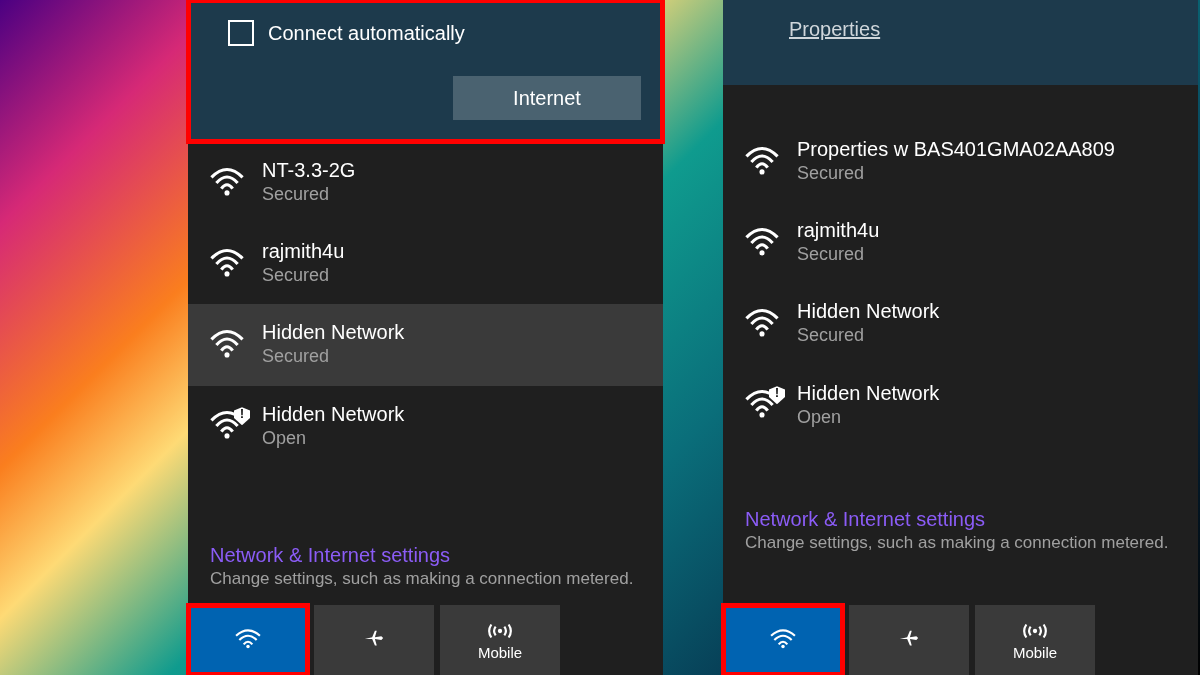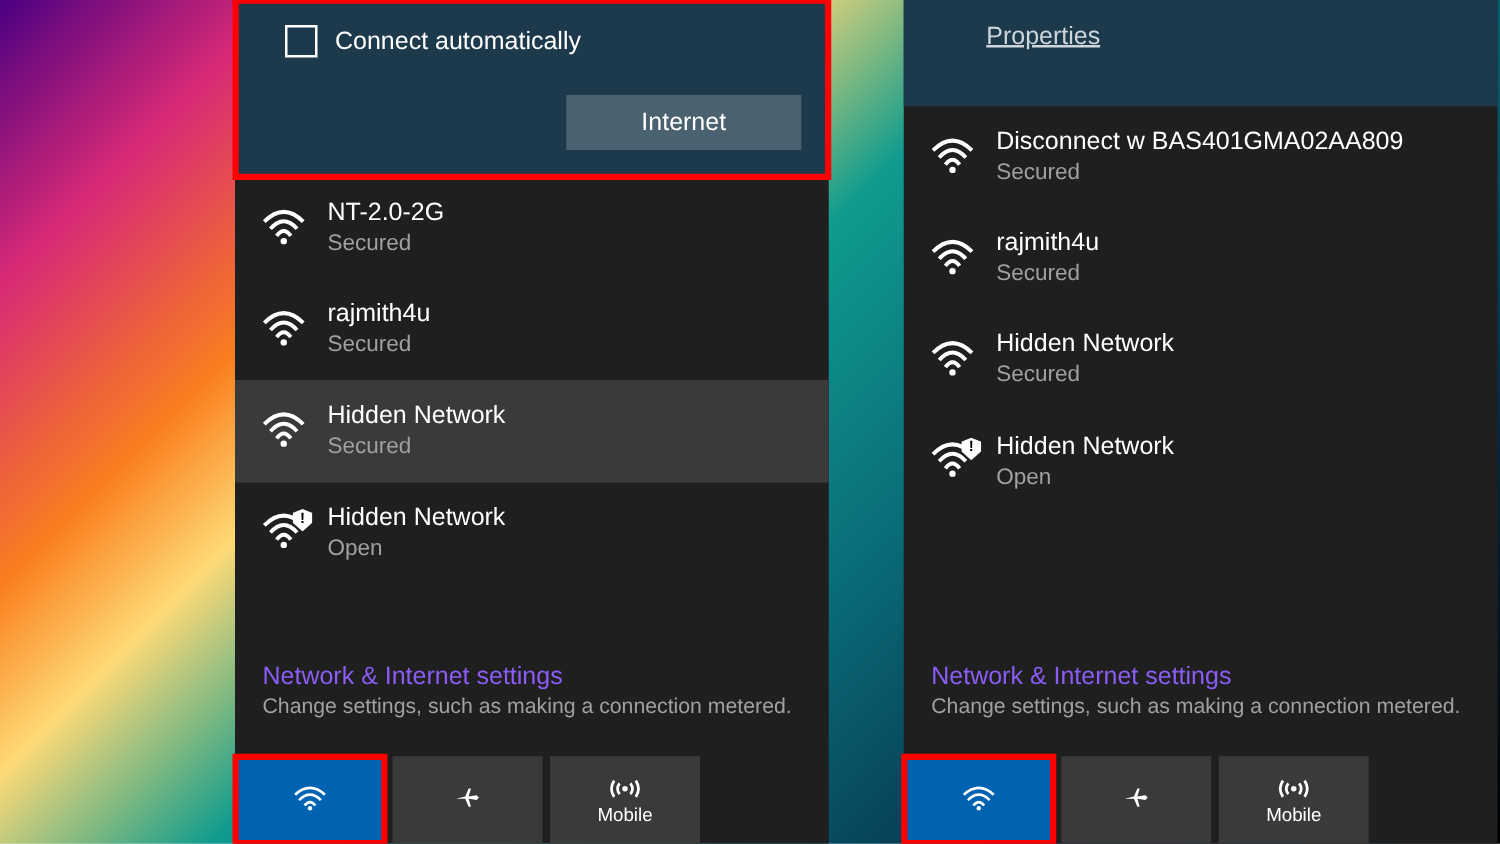--- a/index.html
+++ b/index.html
@@ -15,21 +15,21 @@
     position: absolute;
     top: 0;
     width: 475px;
     height: 675px;
     background: #1f1f1f;
     color: #ffffff;
     display: flex;
     flex-direction: column;
   }
   .flyout.left  { left: 188px; }
-  .flyout.right { left: 723px; }
+  .flyout.right { left: 723px; gap: 36px; }
 
   .expanded {
     background: #1d3a4c;
     padding: 0 22px 22px 22px;
     position: relative;
   }
   .highlight-red {
     outline: 5px solid #ff0000;
     outline-offset: -3px;
   }
@@ -86,21 +86,21 @@
 
   .settings {
     padding: 10px 22px 6px 22px;
   }
   .settings .title { color: #8b5cf6; font-size: 20px; margin-bottom: 2px; }
   .settings .sub   { color: #a0a0a0; font-size: 17px; }
 
   .tiles {
     display: flex;
     height: 70px;
-    margin-top: 24px;
+    margin-top: 10px;
   }
   .tile {
     width: 120px;
     height: 70px;
     display: flex;
     flex-direction: column;
     align-items: center;
     justify-content: center;
     gap: 2px;
     font-size: 16px;
@@ -153,21 +153,21 @@
 
     <div class="netlist" id="netlist-left">
         <div class="net">
           <div class="neticon"><svg class="wifi-svg" viewBox="0 0 24 20">
               <path d="M1 6 Q12 -5 23 6" stroke="currentColor" stroke-width="2.2" fill="none"></path>
               <path d="M4.5 10 Q12 1.5 19.5 10" stroke="currentColor" stroke-width="2.2" fill="none"></path>
               <path d="M8 14 Q12 8.5 16 14" stroke="currentColor" stroke-width="2.2" fill="none"></path>
               <circle cx="12" cy="17" r="1.8" fill="currentColor"></circle>
             </svg></div>
           <div class="nettext">
-            <div class="name">NT-2.0-2G</div>
+            <div class="name">NT-3.3-2G</div>
             <div class="sec">Secured</div>
           </div>
         </div>
         <div class="net">
           <div class="neticon"><svg class="wifi-svg" viewBox="0 0 24 20">
               <path d="M1 6 Q12 -5 23 6" stroke="currentColor" stroke-width="2.2" fill="none"></path>
               <path d="M4.5 10 Q12 1.5 19.5 10" stroke="currentColor" stroke-width="2.2" fill="none"></path>
               <path d="M8 14 Q12 8.5 16 14" stroke="currentColor" stroke-width="2.2" fill="none"></path>
               <circle cx="12" cy="17" r="1.8" fill="currentColor"></circle>
             </svg></div>
@@ -250,21 +250,21 @@
 
     <div class="netlist" id="netlist-right">
         <div class="net">
           <div class="neticon"><svg class="wifi-svg" viewBox="0 0 24 20">
               <path d="M1 6 Q12 -5 23 6" stroke="currentColor" stroke-width="2.2" fill="none"></path>
               <path d="M4.5 10 Q12 1.5 19.5 10" stroke="currentColor" stroke-width="2.2" fill="none"></path>
               <path d="M8 14 Q12 8.5 16 14" stroke="currentColor" stroke-width="2.2" fill="none"></path>
               <circle cx="12" cy="17" r="1.8" fill="currentColor"></circle>
             </svg></div>
           <div class="nettext">
-            <div class="name">Disconnect w BAS401GMA02AA809</div>
+            <div class="name">Properties w BAS401GMA02AA809</div>
             <div class="sec">Secured</div>
           </div>
         </div>
         <div class="net">
           <div class="neticon"><svg class="wifi-svg" viewBox="0 0 24 20">
               <path d="M1 6 Q12 -5 23 6" stroke="currentColor" stroke-width="2.2" fill="none"></path>
               <path d="M4.5 10 Q12 1.5 19.5 10" stroke="currentColor" stroke-width="2.2" fill="none"></path>
               <path d="M8 14 Q12 8.5 16 14" stroke="currentColor" stroke-width="2.2" fill="none"></path>
               <circle cx="12" cy="17" r="1.8" fill="currentColor"></circle>
             </svg></div>

